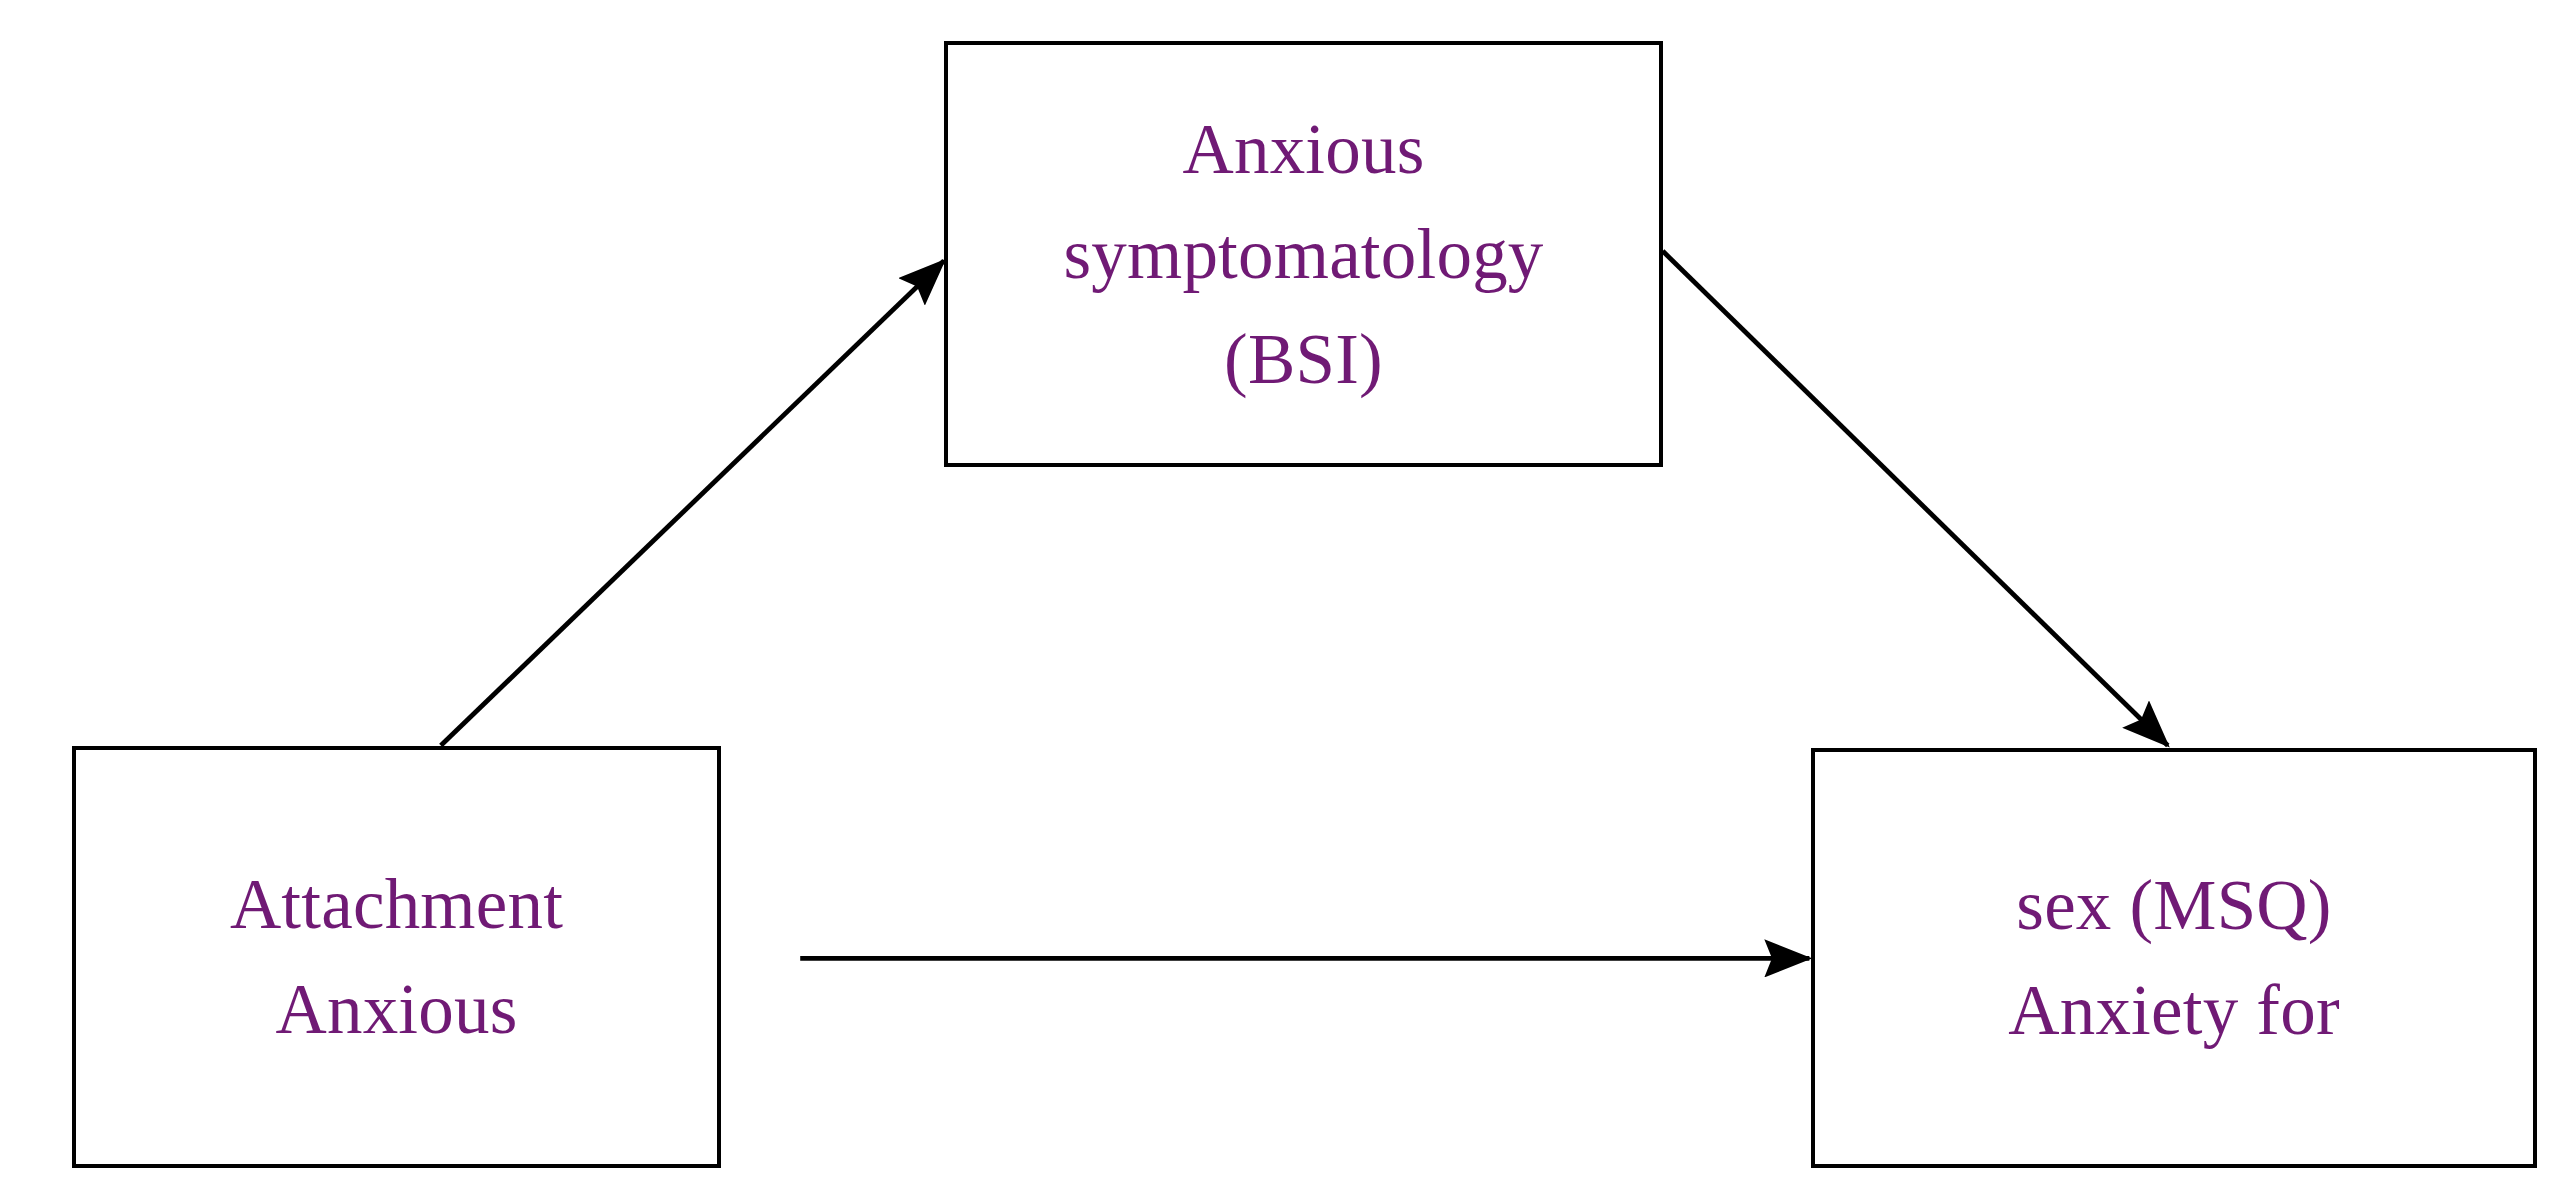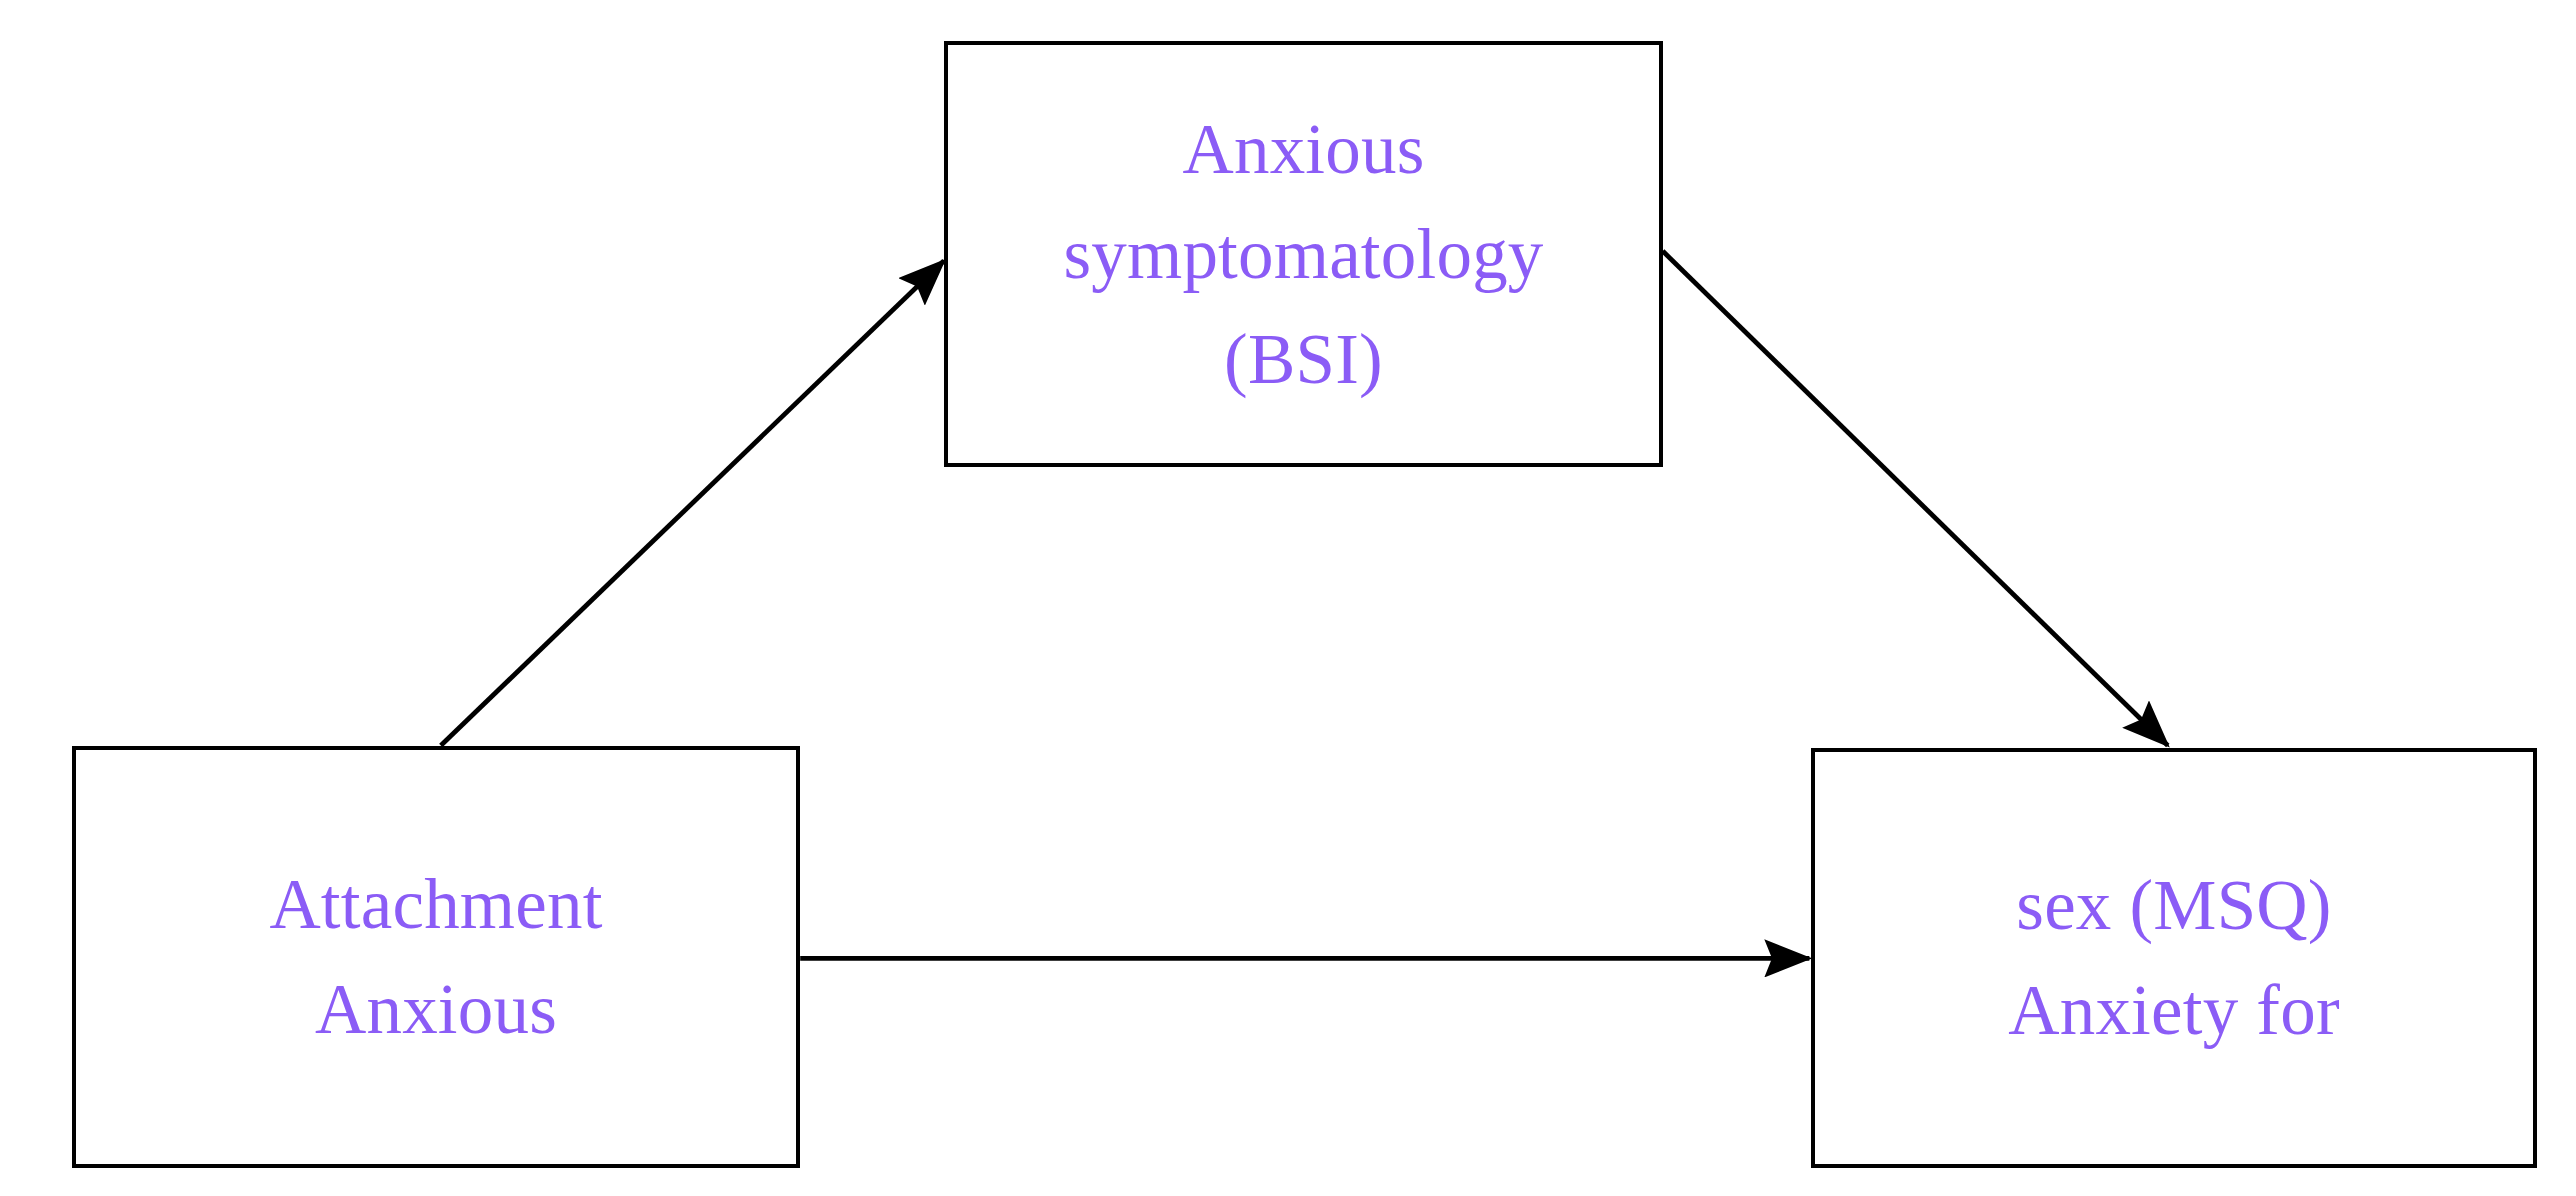--- a/index.html
+++ b/index.html
@@ -28,21 +28,21 @@
     border: 4.8px solid #000000;
     display: flex;
     flex-direction: column;
     align-items: center;
     justify-content: center;
   }
   .node-label {
     font-family: "Liberation Serif", "DejaVu Serif", serif;
     font-size: 71px;
     line-height: 105px;
-    color: #8b5cf6;
+    color: #701a75;
     text-align: center;
     white-space: pre;
     letter-spacing: 0.2px;
   }
   #node-mediator { left: 944px;  top: 41px;  width: 719px; height: 426px; }
   #node-predictor { left: 72px;  top: 746px; width: 728px; height: 422px; }
   #node-outcome  { left: 1811px; top: 748px; width: 726px; height: 420px; }
 </style>
 </head>
 <body>
@@ -62,21 +62,21 @@
 
     <line id="edge-c" x1="835" y1="1000" x2="1888" y2="1000" stroke="#000000" stroke-width="5" marker-end="url(#arrowhead)"></line>
   </svg>
 
   <div class="node-box" id="node-mediator" style="left: 944px; top: 41px; width: 719px; height: 426px;">
     <div class="node-label">Anxious</div>
     <div class="node-label">symptomatology</div>
     <div class="node-label">(BSI)</div>
   </div>
 
-  <div class="node-box" id="node-predictor" style="left: 72px; top: 746px; width: 728px; height: 422px;">
+  <div class="node-box" id="node-predictor" style="left: 72px; top: 746px; width: 649px; height: 422px;">
     <div class="node-label">Attachment</div>
     <div class="node-label">Anxious</div>
   </div>
 
   <div class="node-box" id="node-outcome" style="left: 1811px; top: 748px; width: 726px; height: 420px;">
     <div class="node-label">sex (MSQ)</div>
     <div class="node-label">Anxiety for</div>
   </div>
 
 </div>

